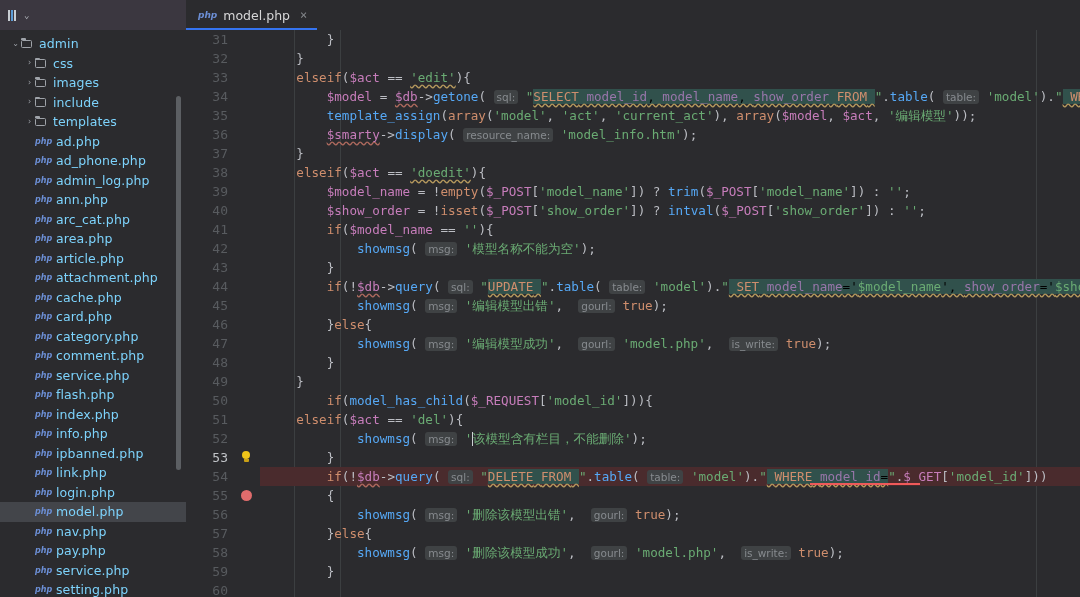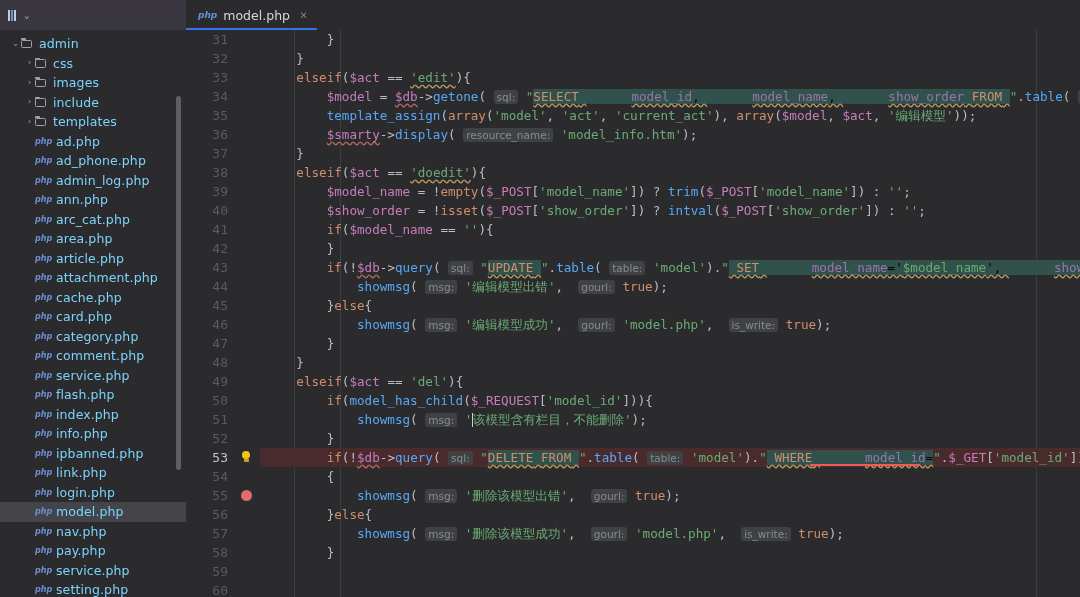--- a/index.html
+++ b/index.html
@@ -72,21 +72,21 @@
   .guide{position:absolute;top:0;bottom:0;width:1px;background:#3c3f41;}
 
   
   .kw{color:#cf8e6d;}
   .fn{color:#56a8f5;}
   .var{color:#c77dbb;margin-top:36px;}
   .str{color:#6aab73;}
   .pl{color:#bcbec4;}
   .sqlbg{background:#31514c;}
   .sqlkw{color:#cf8e6d;}
-  .sqlid{color:#9876aa;margin-left:45px;}
+  .sqlid{color:#9876aa;}
   .wavy{text-decoration:underline;text-decoration-style:wavy;text-decoration-color:#b89b5e;text-underline-offset:2px;}
   .wavyr{text-decoration:underline;text-decoration-style:wavy;text-decoration-color:#b06a5e;text-underline-offset:2px;}
   .hint{background:#3f4244;color:#878b8f;border-radius:3px;padding:1px 3px;font-size:10.5px;
         font-family:"DejaVu Sans","Liberation Sans",sans-serif;}
   .caret{display:inline-block;width:1.5px;height:14px;background:#cdd1d5;vertical-align:-3px;margin:0 -0.5px;}
   .errline{position:absolute;height:2px;background:#f05a5a;bottom:1px;}
   .cright{position:absolute;top:0;bottom:0;width:1px;background:#3c3f41;}
 </style>
 </head>
 <body>
@@ -362,29 +362,30 @@
           <div class="row">    <span class="pl">}</span></div>
           <div class="row">    <span class="kw">elseif</span><span class="pl">(</span><span class="var">$act</span> <span class="pl">=</span><span class="pl">=</span> <span class="str wavy">'edit'</span><span class="pl">)</span><span class="pl">{</span></div>
           <div class="row">        <span class="var">$model</span> <span class="pl">=</span> <span class="var wavyr">$db</span><span class="pl">-</span><span class="pl">&gt;</span><span class="fn">getone</span><span class="pl">(</span> <span class="hint">sql:</span> <span class="str">"</span><span class="sqlbg wavy"><span class="sqlkw">SELECT</span> <span class="sqlid">model_id</span>, <span class="sqlid">model_name</span>, <span class="sqlid">show_order</span> <span class="sqlkw">FROM</span> </span><span class="str">"</span><span class="pl">.</span><span class="fn">table</span><span class="pl">(</span> <span class="hint">table:</span> <span class="str">'model'</span><span class="pl">)</span><span class="pl">.</span><span class="str">"</span><span class="sqlbg wavy"> <span class="sqlkw">WHERE</span> =</span></div>
           <div class="row">        <span class="fn">template_assign</span><span class="pl">(</span><span class="kw">array</span><span class="pl">(</span><span class="str">'model'</span><span class="pl">,</span> <span class="str">'act'</span><span class="pl">,</span> <span class="str">'current_act'</span><span class="pl">)</span><span class="pl">,</span> <span class="kw">array</span><span class="pl">(</span><span class="var">$model</span><span class="pl">,</span> <span class="var">$act</span><span class="pl">,</span> <span class="str">'编辑模型'</span><span class="pl">)</span><span class="pl">)</span><span class="pl">;</span></div>
           <div class="row">        <span class="var wavyr">$smarty</span><span class="pl">-</span><span class="pl">&gt;</span><span class="fn">display</span><span class="pl">(</span> <span class="hint">resource_name:</span> <span class="str">'model_info.htm'</span><span class="pl">)</span><span class="pl">;</span></div>
           <div class="row">    <span class="pl">}</span></div>
           <div class="row">    <span class="kw">elseif</span><span class="pl">(</span><span class="var">$act</span> <span class="pl">=</span><span class="pl">=</span> <span class="str wavy">'doedit'</span><span class="pl">)</span><span class="pl">{</span></div>
           <div class="row">        <span class="var">$model_name</span> <span class="pl">=</span> <span class="pl">!</span><span class="kw">empty</span><span class="pl">(</span><span class="var">$_POST</span><span class="pl">[</span><span class="str">'model_name'</span><span class="pl">]</span><span class="pl">)</span> <span class="pl">?</span> <span class="fn">trim</span><span class="pl">(</span><span class="var">$_POST</span><span class="pl">[</span><span class="str">'model_name'</span><span class="pl">]</span><span class="pl">)</span> <span class="pl">:</span> <span class="str">''</span><span class="pl">;</span></div>
           <div class="row">        <span class="var">$show_order</span> <span class="pl">=</span> <span class="pl">!</span><span class="kw">isset</span><span class="pl">(</span><span class="var">$_POST</span><span class="pl">[</span><span class="str">'show_order'</span><span class="pl">]</span><span class="pl">)</span> <span class="pl">?</span> <span class="fn">intval</span><span class="pl">(</span><span class="var">$_POST</span><span class="pl">[</span><span class="str">'show_order'</span><span class="pl">]</span><span class="pl">)</span> <span class="pl">:</span> <span class="str">''</span><span class="pl">;</span></div>
           <div class="row">        <span class="kw">if</span><span class="pl">(</span><span class="var">$model_name</span> <span class="pl">=</span><span class="pl">=</span> <span class="str">''</span><span class="pl">)</span><span class="pl">{</span></div>
+          <div class="row">            <span class="fn">showmsg</span><span class="pl">(</span> <span class="hint">msg:</span> <span class="str">'模型名称不能为空'</span><span class="pl">)</span><span class="pl">;</span></div>
           <div class="row">        <span class="pl">}</span></div>
           <div class="row">        <span class="kw">if</span><span class="pl">(</span><span class="pl">!</span><span class="var wavyr">$db</span><span class="pl">-</span><span class="pl">&gt;</span><span class="fn">query</span><span class="pl">(</span> <span class="hint">sql:</span> <span class="str">"</span><span class="sqlbg wavy"><span class="sqlkw">UPDATE</span> </span><span class="str">"</span><span class="pl">.</span><span class="fn">table</span><span class="pl">(</span> <span class="hint">table:</span> <span class="str">'model'</span><span class="pl">)</span><span class="pl">.</span><span class="str">"</span><span class="sqlbg wavy"> <span class="sqlkw">SET</span> <span class="sqlid">model_name</span>='<span class="str">$model_name</span>', <span class="sqlid">show_order</span>='<span class="str">$show_order</span>'  =</span></div>
           <div class="row">            <span class="fn">showmsg</span><span class="pl">(</span> <span class="hint">msg:</span> <span class="str">'编辑模型出错'</span><span class="pl">,</span>  <span class="hint">gourl:</span> <span class="kw">true</span><span class="pl">)</span><span class="pl">;</span></div>
           <div class="row">        <span class="pl">}</span><span class="kw">else</span><span class="pl">{</span></div>
           <div class="row">            <span class="fn">showmsg</span><span class="pl">(</span> <span class="hint">msg:</span> <span class="str">'编辑模型成功'</span><span class="pl">,</span>  <span class="hint">gourl:</span> <span class="str">'model.php'</span><span class="pl">,</span>  <span class="hint">is_write:</span> <span class="kw">true</span><span class="pl">)</span><span class="pl">;</span></div>
           <div class="row">        <span class="pl">}</span></div>
           <div class="row">    <span class="pl">}</span></div>
+          <div class="row">        <span class="kw">if</span><span class="pl">(</span><span class="fn">model_has_child</span><span class="pl">(</span><span class="var">$_REQUEST</span><span class="pl">[</span><span class="str">'model_id'</span><span class="pl">]</span><span class="pl">)</span><span class="pl">)</span><span class="pl">{</span></div>
           <div class="row">    <span class="kw">elseif</span><span class="pl">(</span><span class="var">$act</span> <span class="pl">=</span><span class="pl">=</span> <span class="str">'del'</span><span class="pl">)</span><span class="pl">{</span></div>
-          <div class="row">        <span class="kw">if</span><span class="pl">(</span><span class="fn">model_has_child</span><span class="pl">(</span><span class="var">$_REQUEST</span><span class="pl">[</span><span class="str">'model_id'</span><span class="pl">]</span><span class="pl">)</span><span class="pl">)</span><span class="pl">{</span></div>
           <div class="row">            <span class="fn">showmsg</span><span class="pl">(</span> <span class="hint">msg:</span> <span class="str">'<span class="caret"></span>该模型含有栏目，不能删除'</span><span class="pl">)</span><span class="pl">;</span></div>
           <div class="row">        <span class="pl">}</span></div>
           <div class="row bphl">        <span class="kw">if</span><span class="pl">(</span><span class="pl">!</span><span class="var wavyr">$db</span><span class="pl">-</span><span class="pl">&gt;</span><span class="fn">query</span><span class="pl">(</span> <span class="hint">sql:</span> <span class="str">"</span><span class="sqlbg wavy"><span class="sqlkw">DELETE</span> <span class="sqlkw">FROM</span> </span><span class="str">"</span><span class="pl">.</span><span class="fn">table</span><span class="pl">(</span> <span class="hint">table:</span> <span class="str">'model'</span><span class="pl">)</span><span class="pl">.</span><span class="str">"</span><span class="sqlbg wavy"> <span class="sqlkw">WHERE</span> <span class="sqlid">model_id</span>=</span><span class="str">"</span><span class="pl">.</span><span class="var">$_GET</span><span class="pl">[</span><span class="str">'model_id'</span><span class="pl">]</span><span class="pl">)</span><span class="pl">)</span><span class="errline" style="left: 550px; width: 110px;"></span></div>
           <div class="row">        <span class="pl">{</span></div>
           <div class="row">            <span class="fn">showmsg</span><span class="pl">(</span> <span class="hint">msg:</span> <span class="str">'删除该模型出错'</span><span class="pl">,</span>  <span class="hint">gourl:</span> <span class="kw">true</span><span class="pl">)</span><span class="pl">;</span></div>
           <div class="row">        <span class="pl">}</span><span class="kw">else</span><span class="pl">{</span></div>
           <div class="row">            <span class="fn">showmsg</span><span class="pl">(</span> <span class="hint">msg:</span> <span class="str">'删除该模型成功'</span><span class="pl">,</span>  <span class="hint">gourl:</span> <span class="str">'model.php'</span><span class="pl">,</span>  <span class="hint">is_write:</span> <span class="kw">true</span><span class="pl">)</span><span class="pl">;</span></div>
           <div class="row">        <span class="pl">}</span></div>
         </div>
     </div>

